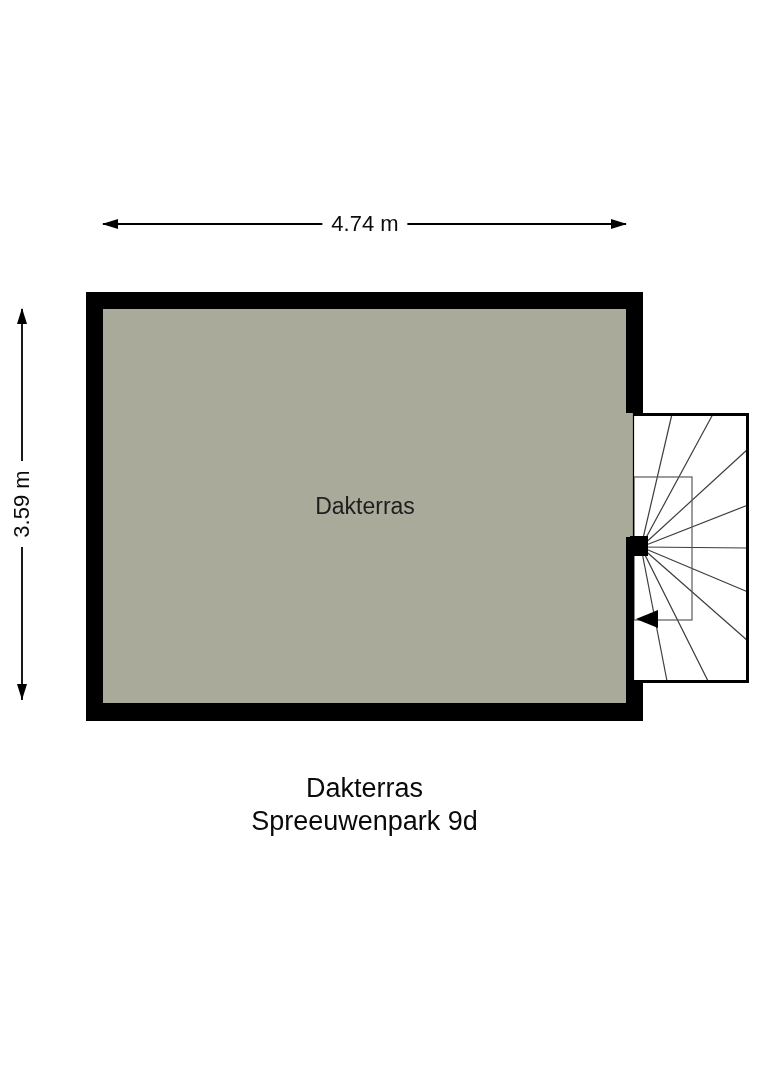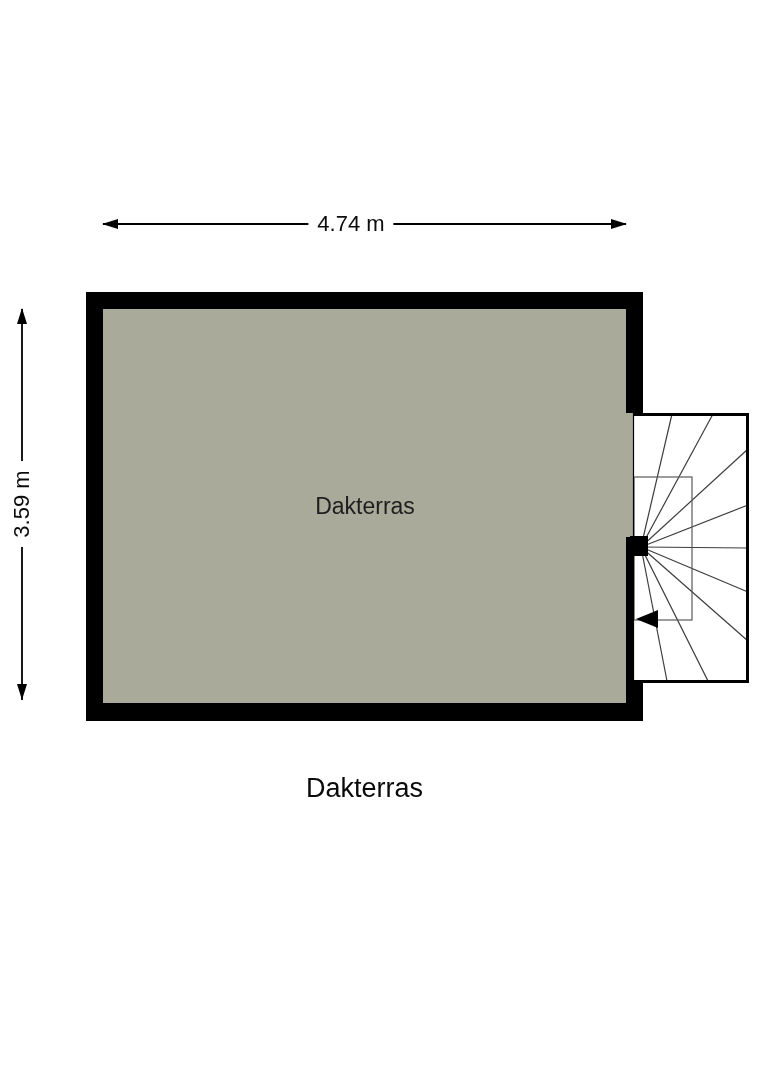--- a/index.html
+++ b/index.html
@@ -14,21 +14,21 @@
     position:absolute;
     font-size:22px;
     color:#0c0c0c;
     background:#ffffff;
     padding:0 9px;
     white-space:nowrap;
     text-align:center;
     line-height:26px;
   }
   #dim-width-label{
-    left:351px;top:224px;
+    left:365px;top:224px;
     transform:translate(-50%,-50%);
   }
   #dim-height-wrap{
     left:-28px;top:491px;
     width:100px;height:26px;
     transform:rotate(-90deg);
     text-align:center;
     position:absolute;
   }
   #dim-height-wrap .dim-label{
@@ -109,13 +109,14 @@
 <div id="dim-width-label" class="dim-label">4.74 m</div>
 
 <div id="dim-height-wrap">
   <span class="dim-label">3.59 m</span>
 </div>
 
 <div id="room-label">Dakterras</div>
 
 <div class="caption">
   <div>Dakterras</div>
+  <div>Spreeuwenpark 9d</div>
 </div>
 
 </body></html>

